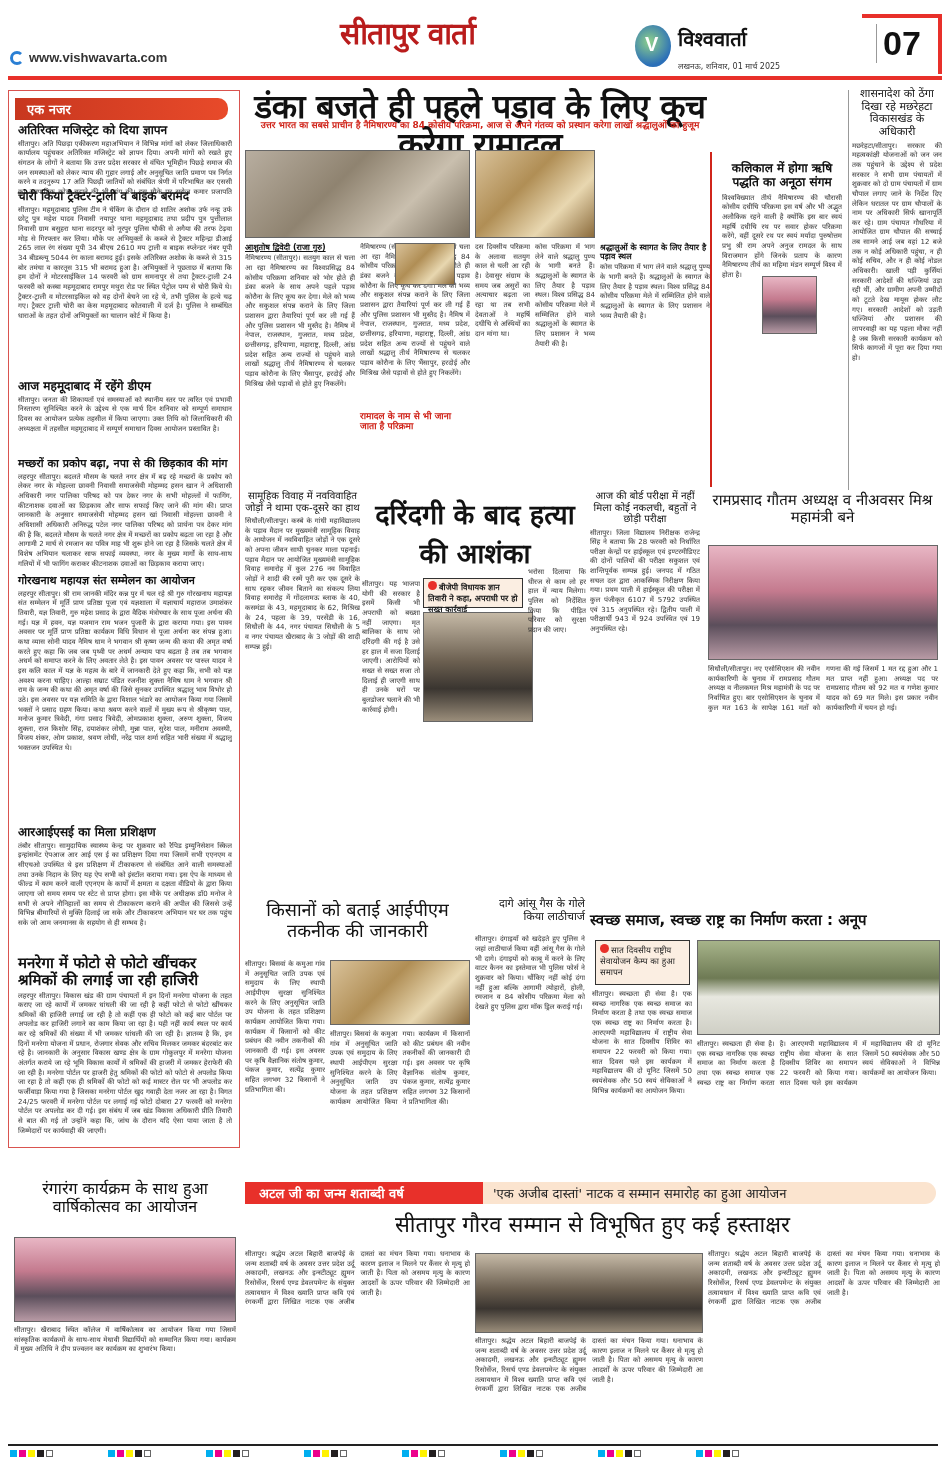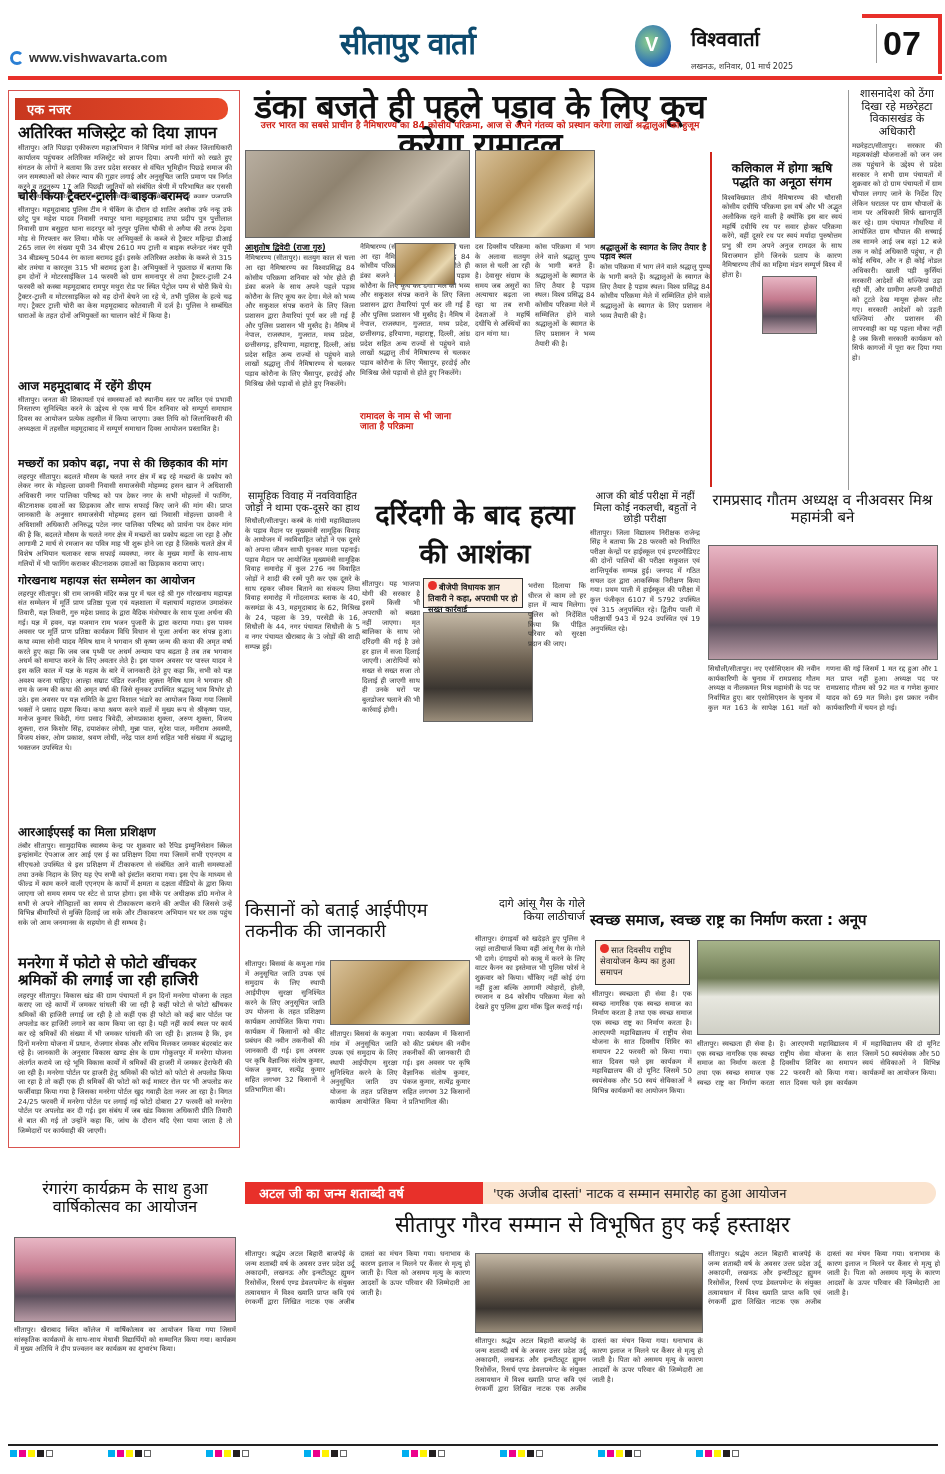--- a/index.html
+++ b/index.html
@@ -1,21 +1,21 @@
 <!DOCTYPE html>
 <html><head>
 <meta charset="utf-8">
 <style>
 *{box-sizing:border-box;margin:0;padding:0}
 body{width:945px;height:1474px;background:#fff;font-family:"DejaVu Sans",sans-serif;color:#222;position:relative;overflow:hidden}
 .abs{position:absolute}
 .hdr-url{left:10px;top:50px;font-family:"Liberation Sans",sans-serif;font-size:13px;font-weight:bold;color:#333;display:flex;align-items:center;gap:5px}
 .ie-icon{width:14px;height:14px;border-radius:50%;border:3px solid #2a7fd4;border-right-color:transparent;display:inline-block}
-.hdr-title{left:340px;top:22px;font-family:"DejaVu Sans",sans-serif;font-size:30px;font-weight:bold;color:#0c4a6e;letter-spacing:-1px}
-.logo-wrap{left:635px;top:25px;display:flex;gap:20px;align-items:flex-start}
+.hdr-title{left:340px;top:12px;font-family:"DejaVu Sans",sans-serif;font-size:30px;font-weight:bold;color:#b91c1c;letter-spacing:-1px}
+.logo-wrap{left:635px;top:25px;display:flex;gap:7px;align-items:flex-start}
 .logo-globe{width:36px;height:42px;border-radius:50%;background:radial-gradient(circle at 40% 40%,#8fd18a,#2b6fb8 70%);position:relative}
 .logo-globe:after{content:"V";position:absolute;left:10px;top:8px;color:#fff;font-weight:bold;font-size:20px;font-family:"Liberation Sans",sans-serif}
 .logo-name{font-size:20px;font-weight:bold;color:#111}
 .logo-date{font-size:8px;color:#333;margin-top:8px}
 .pgnum-box{left:862px;top:14px;width:80px;height:60px;border-top:4px solid #e8302a;border-right:4px solid #e8302a}
 .pgnum{left:876px;top:24px;font-family:"Liberation Sans",sans-serif;font-size:34px;font-weight:bold;color:#111;border-left:1px solid #999;padding-left:6px}
 .redrule{left:8px;top:76px;width:934px;height:4px;background:#e8302a}
 .col-border{border:1.5px solid #d9534f}
 .ek-nazar{left:8px;top:90px;width:232px;height:1058px}
 .ek-badge{left:15px;top:98px;width:213px;height:22px;background:linear-gradient(90deg,#c8371f,#e84a2a);border-radius:0 10px 10px 0;color:#fff;font-weight:bold;font-size:13px;padding:2px 12px}
@@ -54,21 +54,21 @@
   </div>
 </div>
 <div class="abs pgnum-box"></div>
 <div class="abs pgnum">07</div>
 <div class="abs redrule"></div>
 
 <div class="abs ek-nazar col-border"></div>
 <div class="abs ek-badge">एक नजर</div>
 
 <div class="abs" style="left:18px;top:124px;width:214px">
-  <div class="news-h" style="font-size:16px">अतिरिक्त मजिस्ट्रेट को दिया ज्ञापन</div>
+  <div class="news-h" style="font-size:12px">अतिरिक्त मजिस्ट्रेट को दिया ज्ञापन</div>
   <div class="txt" style="height:54px;margin-top:2px">सीतापुर। अति पिछड़ा एकीकरण महाअभियान ने विभिन्न मांगों को लेकर जिलाधिकारी कार्यालय पहुंचकर अतिरिक्त मजिस्ट्रेट को ज्ञापन दिया। अपनी मांगों को रखते हुए संगठन के लोगों ने बताया कि उत्तर प्रदेश सरकार से वंचित भूमिहीन पिछड़े समाज की जन समस्याओं को लेकर न्याय की गुहार लगाई और अनुसूचित जाति प्रमाण पत्र निर्गत करने व तदनुरूप 17 अति पिछड़ी जातियों को संबंधित श्रेणी में परिभाषित कर एससी का अनुपातिक कोटा बढ़ाने की भी मांग की। इस मौके पर सरोज कुमार प्रजापति उपस्थित रहे।</div>
 </div>
 <div class="abs" style="left:18px;top:190px;width:214px">
   <div class="news-h" style="font-size:12px">चोरी किया ट्रैक्टर-ट्राली व बाइक बरामद</div>
   <div class="txt" style="height:118px;margin-top:2px">सीतापुर। महमूदाबाद पुलिस टीम ने चेकिंग के दौरान दो शातिर अशोक उर्फ नन्हू उर्फ छोटू पुत्र महेश यादव निवासी नयापुर थाना महमूदाबाद तथा प्रदीप पुत्र पुत्तीलाल निवासी ग्राम बसुहरा थाना सदरपुर को नूरपुर पुलिस चौकी से अगैया की तरफ टेढ़वा मोड़ से गिरफ्तार कर लिया। मौके पर अभियुक्तों के कब्जे से ट्रैक्टर महिन्द्रा डीआई 265 लाल रंग संख्या यूपी 34 बीएच 2610 मय ट्राली व बाइक स्प्लेन्डर नंबर यूपी 34 बीडब्ल्यू 5044 रंग काला बरामद हुई। इसके अतिरिक्त अशोक के कब्जे से 315 बोर तमंचा व कारतूस 315 भी बरामद हुआ है। अभियुक्तों ने पूछताछ में बताया कि हम दोनों ने मोटरसाईकिल 14 फरवरी को ग्राम समनापुर से तथा ट्रैक्टर-ट्राली 24 फरवरी को कस्बा महमूदाबाद रामपुर मथुरा रोड पर स्थित पेट्रोल पम्प से चोरी किये थे। ट्रैक्टर-ट्राली व मोटरसाइकिल को वह दोनों बेचने जा रहे थे, तभी पुलिस के हत्थे चढ़ गए। ट्रैक्टर ट्राली चोरी का केस महमूदाबाद कोतवाली में दर्ज है। पुलिस ने सम्बंधित धाराओं के तहत दोनों अभियुक्तों का चालान कोर्ट में किया है।</div>
 </div>
 <div class="abs" style="left:18px;top:380px;width:214px">
   <div class="news-h" style="font-size:12px">आज महमूदाबाद में रहेंगे डीएम</div>
   <div class="txt" style="height:50px;margin-top:2px">सीतापुर। जनता की शिकायतों एवं समस्याओं को स्थानीय स्तर पर त्वरित एवं प्रभावी निस्तारण सुनिश्चित करने के उद्देश्य से एक मार्च दिन शनिवार को सम्पूर्ण समाधान दिवस का आयोजन प्रत्येक तहसील में किया जाएगा। उक्त तिथि को जिलाधिकारी की अध्यक्षता में तहसील महमूदाबाद में सम्पूर्ण समाधान दिवस आयोजन प्रस्तावित है।</div>
 </div>
@@ -128,32 +128,32 @@
   <div class="news-h" style="font-size:10px;font-weight:normal;text-align:center">सामूहिक विवाह में नवविवाहित जोड़ों ने थामा एक-दूसरे का हाथ</div>
   <div class="txt" style="height:340px;margin-top:4px">सिधौली/सीतापुर। कस्बे के गांधी महाविद्यालय के पड़ाव मैदान पर मुख्यमंत्री सामूहिक विवाह के आयोजन में नवविवाहित जोड़ों ने एक दूसरे को अपना जीवन साथी चुनकर माला पहनाई। पड़ाव मैदान पर आयोजित मुख्यमंत्री सामूहिक विवाह समारोह में कुल 276 नव विवाहित जोड़ों ने शादी की रस्में पूरी कर एक दूसरे के साथ रहकर जीवन बिताने का संकल्प लिया विवाह समारोह में गोंदलामऊ ब्लाक के 40, कसमंडा के 43, महमूदाबाद के 62, मिश्रिख के 24, पहला के 39, परसेंडी के 16, सिधौली के 44, नगर पंचायत सिधौली के 5 व नगर पंचायत खैराबाद के 3 जोड़ों की शादी सम्पन्न हुई।</div>
 </div>
 
 <div class="abs news-h" style="left:365px;top:495px;width:220px;font-size:27px;text-align:center;line-height:1.45">दरिंदगी के बाद हत्या की आशंका</div>
 <div class="abs txt" style="left:362px;top:580px;width:58px;height:300px">सीतापुर। यह भाजपा योगी की सरकार है इसमें किसी भी अपराधी को बख्शा नहीं जाएगा। मृत बालिका के साथ जो दरिंदगी की गई है उसे हर हाल में सजा दिलाई जाएगी। आरोपियों को सख्त से सख्त सजा तो दिलाई ही जाएगी साथ ही उनके घरों पर बुलडोजर चलाने की भी कार्रवाई होगी।</div>
 <div class="abs box-tan" style="left:423px;top:578px;width:100px;height:30px;padding:2px 4px;font-size:8px;font-weight:bold">
   <span class="red-dot"></span><span>बीजेपी विधायक ज्ञान तिवारी ने कहा, अपराधी पर हो सख्त कार्रवाई</span>
 </div>
 <div class="abs photo group" style="left:423px;top:612px;width:110px;height:110px"></div>
-<div class="abs txt" style="left:528px;top:582px;width:58px;height:300px">भरोसा दिलाया कि धीरज से काम लो हर हाल में न्याय मिलेगा। पुलिस को निर्देशित किया कि पीड़ित परिवार को सुरक्षा प्रदान की जाए।</div>
+<div class="abs txt" style="left:528px;top:568px;width:58px;height:300px">भरोसा दिलाया कि धीरज से काम लो हर हाल में न्याय मिलेगा। पुलिस को निर्देशित किया कि पीड़ित परिवार को सुरक्षा प्रदान की जाए।</div>
 
 <div class="abs" style="left:590px;top:490px;width:110px">
   <div class="news-h" style="font-size:10px;font-weight:normal;text-align:center">आज की बोर्ड परीक्षा में नहीं मिला कोई नकलची, बहुतों ने छोड़ी परीक्षा</div>
   <div class="txt" style="height:340px;margin-top:4px">सीतापुर। जिला विद्यालय निरीक्षक राजेन्द्र सिंह ने बताया कि 28 फरवरी को निर्धारित परीक्षा केन्द्रों पर हाईस्कूल एवं इण्टरमीडिएट की दोनों पालियों की परीक्षा सकुशल एवं शान्तिपूर्वक सम्पन्न हुई। जनपद में गठित सचल दल द्वारा आकस्मिक निरीक्षण किया गया। प्रथम पाली में हाईस्कूल की परीक्षा में कुल पंजीकृत 6107 में 5792 उपस्थित एवं 315 अनुपस्थित रहे। द्वितीय पाली में परीक्षार्थी 943 में 924 उपस्थित एवं 19 अनुपस्थित रहे।</div>
 </div>
 
 <div class="abs news-h" style="left:705px;top:492px;width:235px;font-size:15px;font-weight:normal;text-align:center">रामप्रसाद गौतम अध्यक्ष व नीअवसर मिश्र महामंत्री बने</div>
 <div class="abs photo pink" style="left:708px;top:545px;width:230px;height:115px"></div>
 <div class="abs txt" style="left:708px;top:665px;width:230px;height:220px;column-count:2;column-gap:6px">सिधौली/सीतापुर। नए एसोसिएशन की नवीन कार्यकारिणी के चुनाव में रामप्रसाद गौतम अध्यक्ष व नीलकमल मिश्र महामंत्री के पद पर निर्वाचित हुए। बार एसोसिएशन के चुनाव में कुल मत 163 के सापेक्ष 161 मतों को गणना की गई जिसमें 1 मत रद्द हुआ और 1 मत प्राप्त नहीं हुआ। अध्यक्ष पद पर रामप्रसाद गौतम को 92 मत व गणेश कुमार यादव को 69 मत मिले। इस प्रकार नवीन कार्यकारिणी में चयन हो गई।</div>
 
-<div class="abs news-h" style="left:245px;top:900px;width:225px;font-size:18px;font-weight:normal;">किसानों को बताई आईपीएम तकनीक की जानकारी</div>
+<div class="abs news-h" style="left:245px;top:900px;width:225px;font-size:18px;font-weight:normal;text-align:center">किसानों को बताई आईपीएम तकनीक की जानकारी</div>
 <div class="abs txt" style="left:245px;top:960px;width:80px;height:215px">सीतापुर। बिसवां के कमुआ गांव में अनुसूचित जाति उपक एवं समुदाय के लिए स्थापी आईपीएम सुरक्षा सुनिश्चित करने के लिए अनुसूचित जाति उप योजना के तहत प्रशिक्षण कार्यक्रम आयोजित किया गया। कार्यक्रम में किसानों को कीट प्रबंधन की नवीन तकनीकों की जानकारी दी गई। इस अवसर पर कृषि वैज्ञानिक संतोष कुमार, पंकज कुमार, सत्येंद्र कुमार सहित लगभग 32 किसानों ने प्रतिभागिता की।</div>
 <div class="abs photo warm" style="left:330px;top:960px;width:140px;height:65px"></div>
 <div class="abs txt" style="left:330px;top:1030px;width:140px;height:145px;column-count:2;column-gap:5px">सीतापुर। बिसवां के कमुआ गांव में अनुसूचित जाति उपक एवं समुदाय के लिए स्थापी आईपीएम सुरक्षा सुनिश्चित करने के लिए अनुसूचित जाति उप योजना के तहत प्रशिक्षण कार्यक्रम आयोजित किया गया। कार्यक्रम में किसानों को कीट प्रबंधन की नवीन तकनीकों की जानकारी दी गई। इस अवसर पर कृषि वैज्ञानिक संतोष कुमार, पंकज कुमार, सत्येंद्र कुमार सहित लगभग 32 किसानों ने प्रतिभागिता की।</div>
 
 <div class="abs" style="left:475px;top:898px;width:110px">
   <div class="news-h" style="font-size:11px;font-weight:normal;text-align:right">दागे आंसू गैस के गोले किया लाठीचार्ज</div>
   <div class="txt" style="height:230px;margin-top:12px">सीतापुर। दंगाइयों को खदेड़ते हुए पुलिस ने जहां लाठीचार्ज किया वहीं आंसू गैस के गोले भी दागे। दंगाइयों को काबू में करने के लिए वाटर कैनन का इस्तेमाल भी पुलिस फोर्स ने शुक्रवार को किया। चौंकिए नहीं कोई दंगा नहीं हुआ बल्कि आगामी त्योहारों, होली, रमजान व 84 कोसीय परिक्रमा मेला को देखते हुए पुलिस द्वारा मॉक ड्रिल कराई गई।</div>
 </div>
 
 <div class="abs news-h" style="left:590px;top:912px;width:350px;font-size:15px;font-weight:bold">स्वच्छ समाज, स्वच्छ राष्ट्र का निर्माण करता : अनूप</div>

